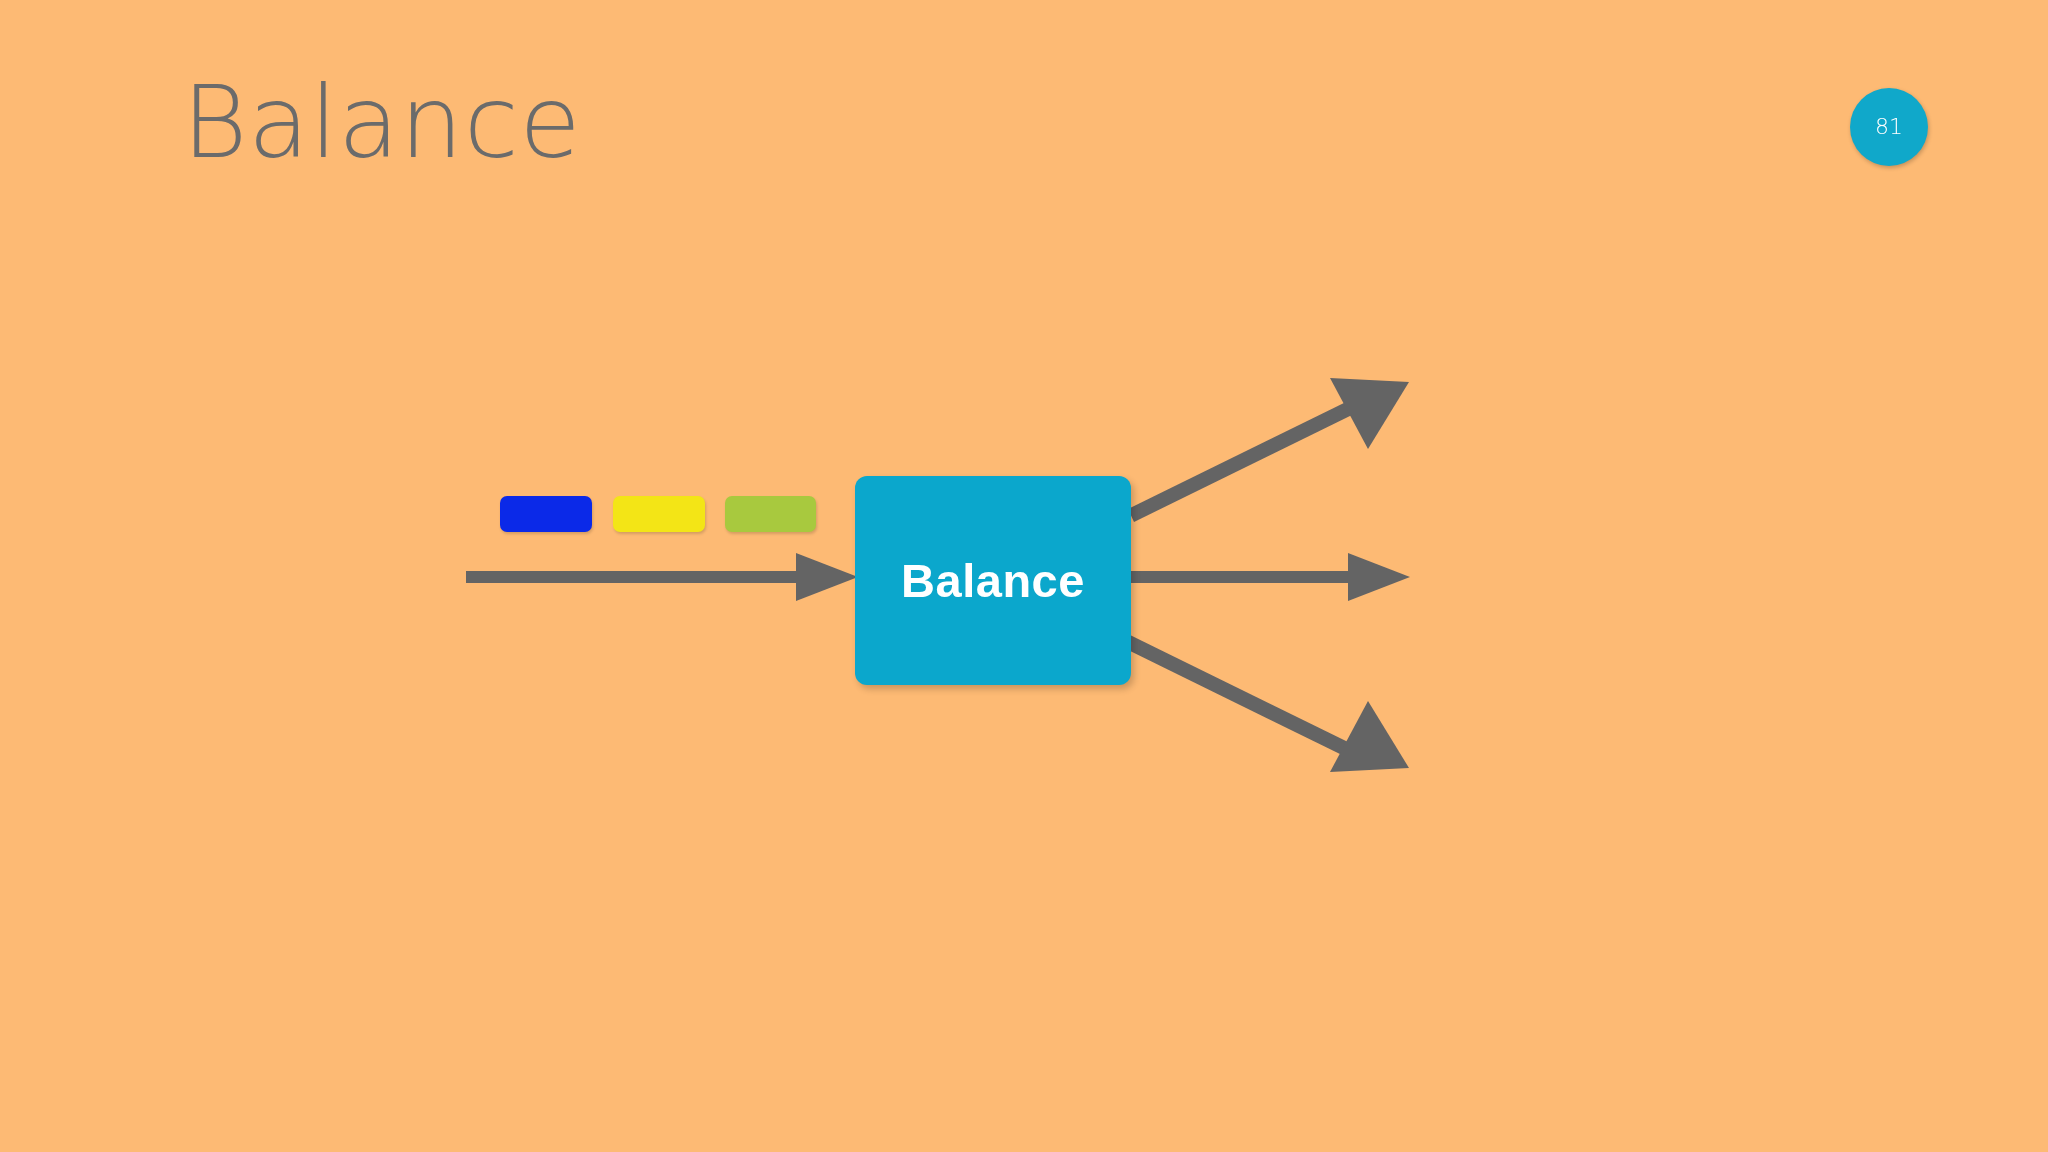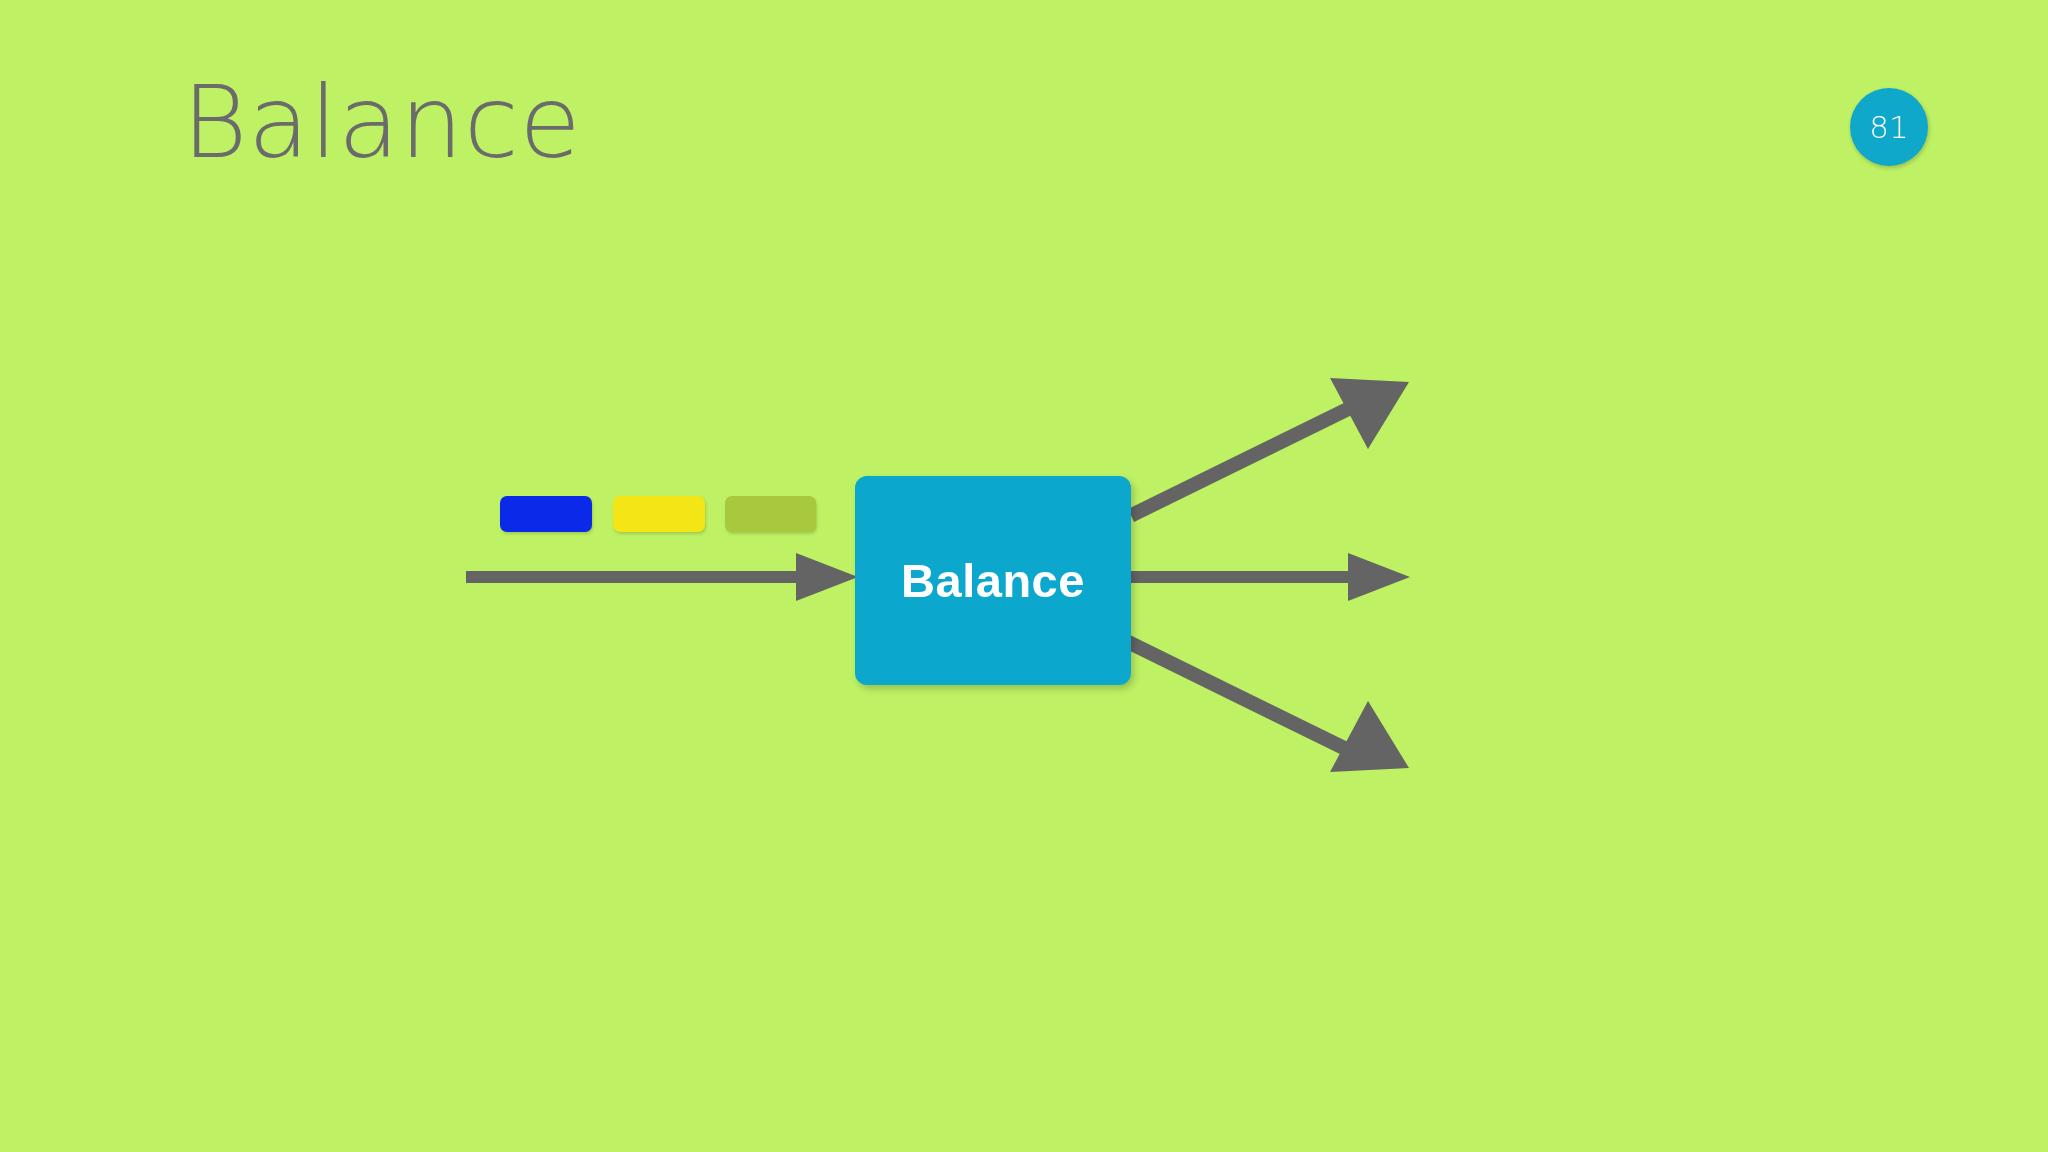--- a/index.html
+++ b/index.html
@@ -43,21 +43,21 @@
     border-radius: 50%;
     background: #10a8ca;
     box-shadow: 1px 2px 4px rgba(0,0,0,0.22);
     display: flex;
     align-items: center;
     justify-content: center;
   }
   #page-badge-number {
     color: #ffffff;
     font-family: "DejaVu Sans", sans-serif;
-    font-size: 31px;
+    font-size: 22px;
     font-weight: 300;
     line-height: 1;
   }
 
   
   #diagram {
     position: absolute;
     left: 0;
     top: 0;
     width: 2048px;
@@ -102,21 +102,21 @@
     position: absolute;
     height: 36px;
     border-radius: 7px;
     box-shadow: 1px 2px 3px rgba(0,0,0,0.16);
     z-index: 2;
   }
 </style>
 </head>
 <body>
 
-<div id="slide" style="background: #bef264;">
+<div id="slide" style="background: #fdba74;">
 
   <div id="slide-title">Balance</div>
 
   <div id="page-badge" style="background: rgb(16, 168, 202);">
     <span id="page-badge-number" style="color: rgb(255, 255, 255);">81</span>
   </div>
 
   <div id="diagram">
 
     <svg id="diagram-svg" viewBox="0 0 2048 1152">

